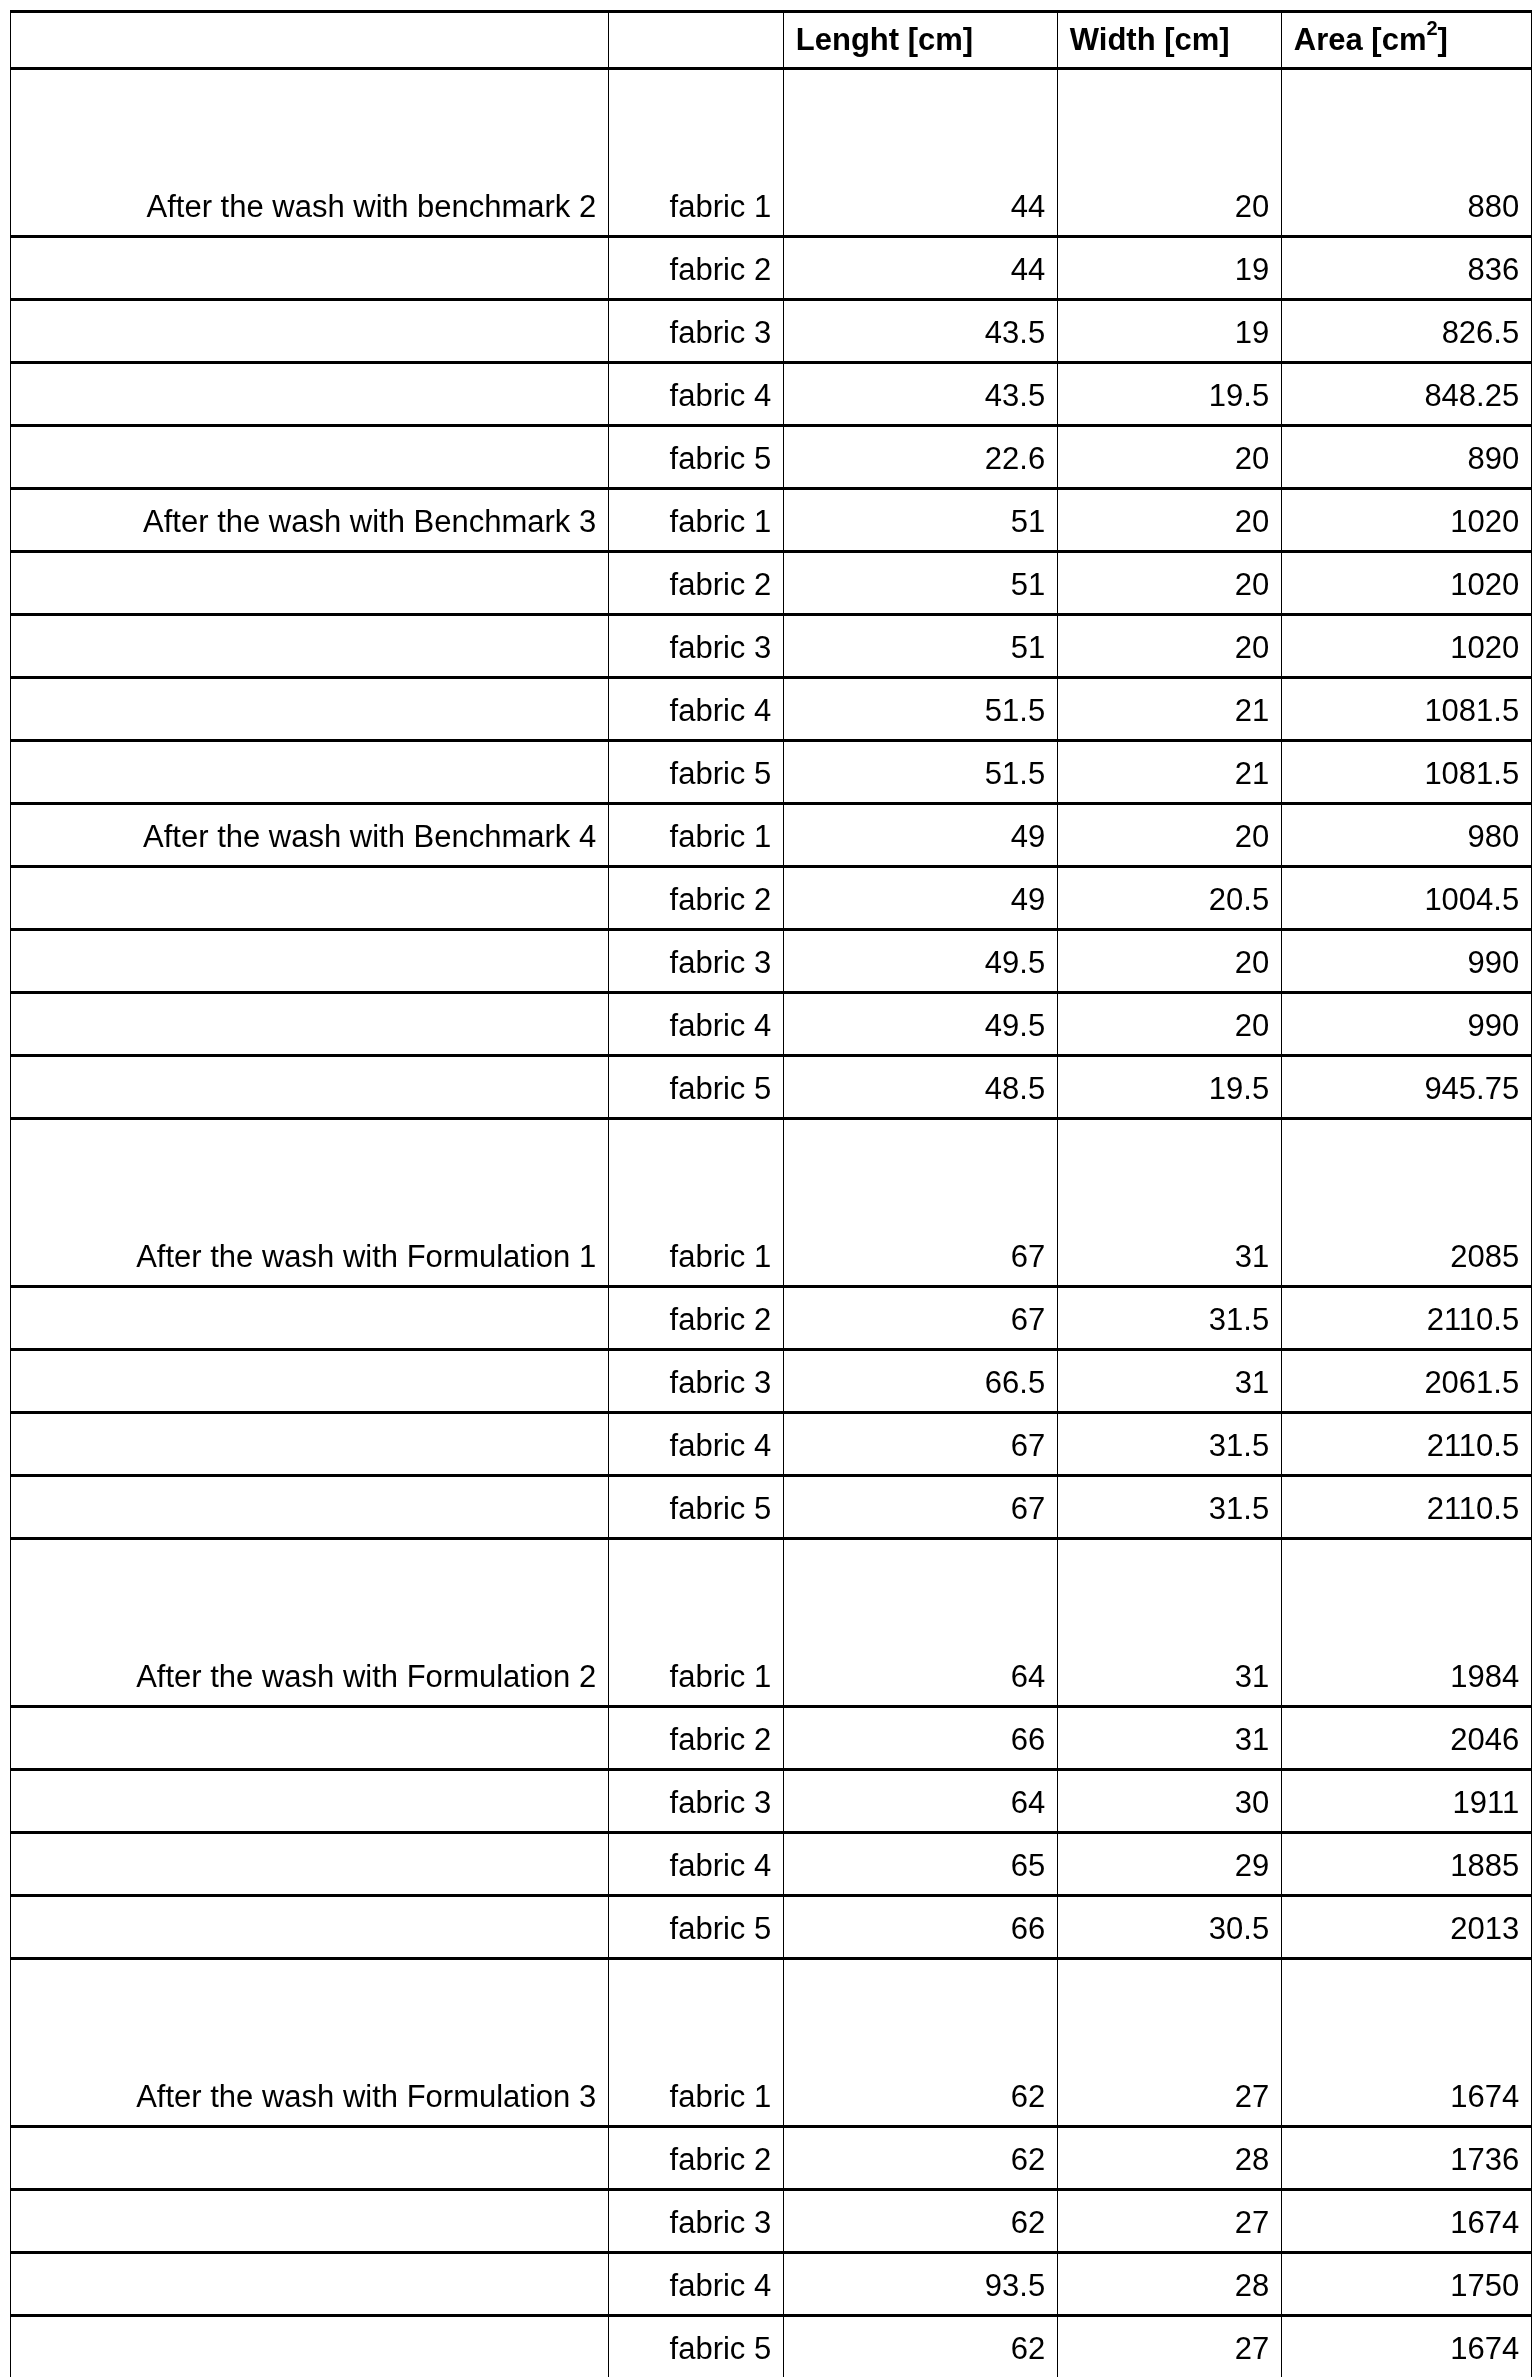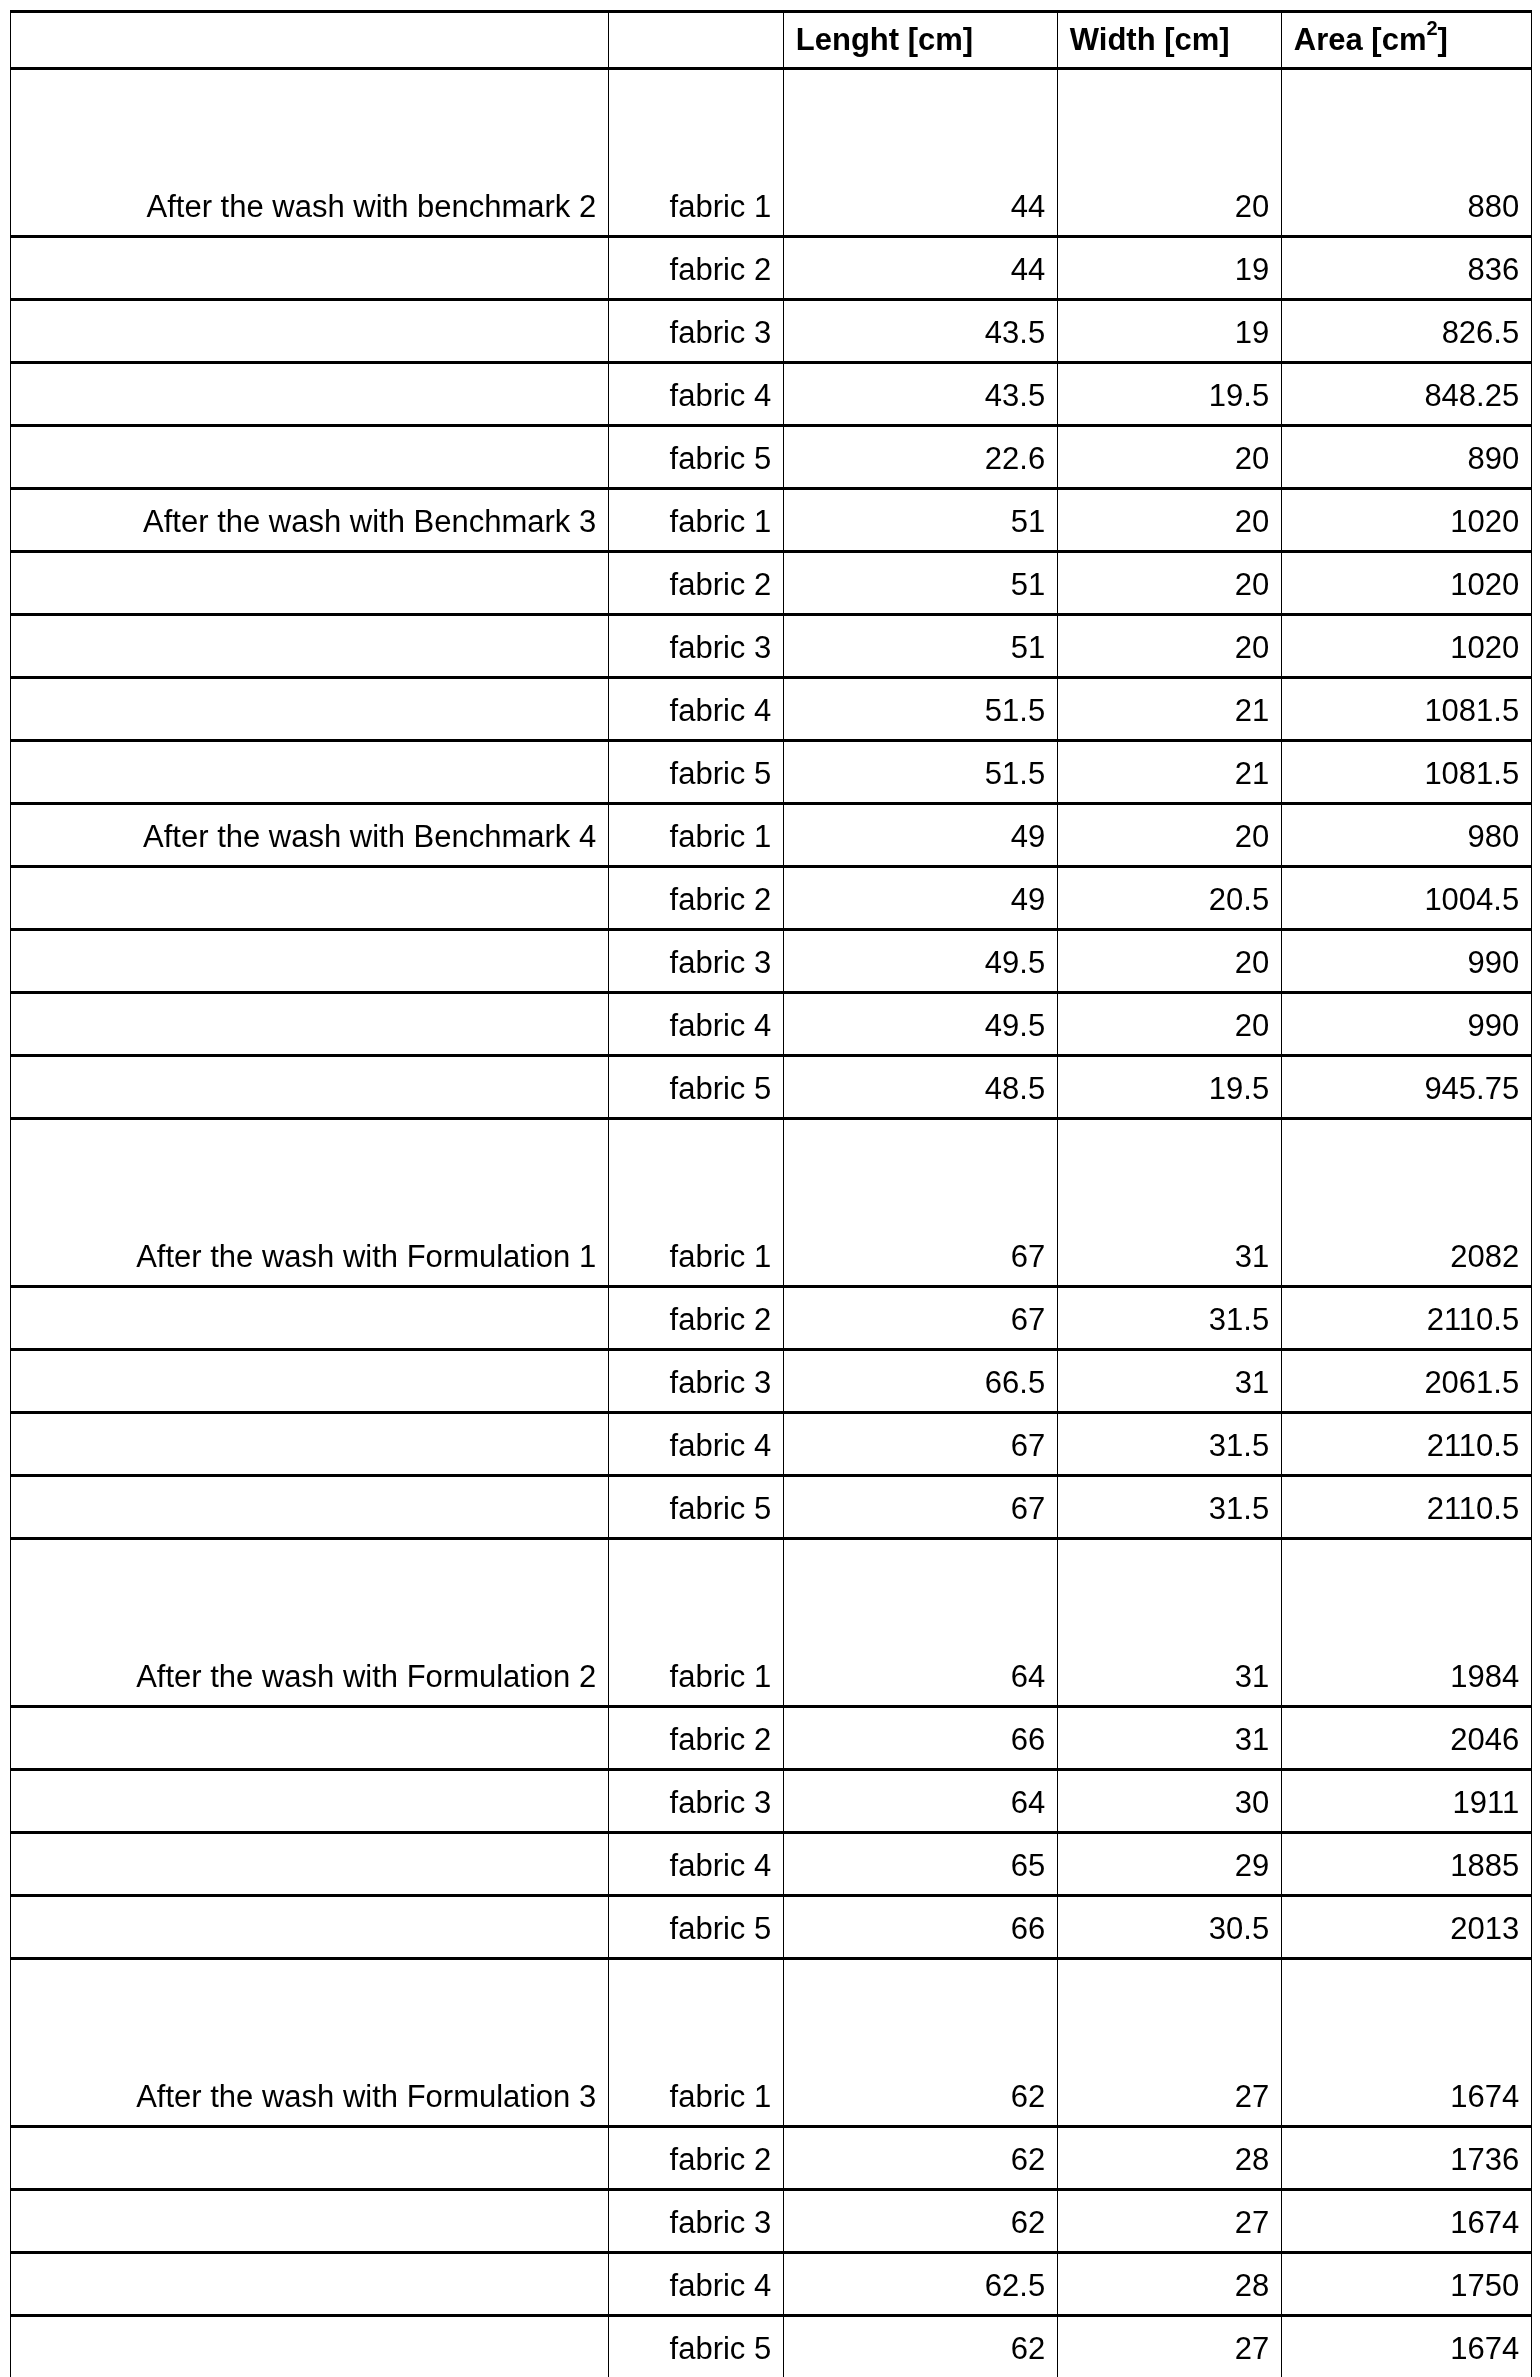--- a/index.html
+++ b/index.html
@@ -147,21 +147,21 @@
         <td class="fabric">fabric 5</td>
         <td class="num">48.5</td>
         <td class="num">19.5</td>
         <td class="num">945.75</td>
       </tr>
       <tr class="row tall">
         <td class="group">After the wash with Formulation 1</td>
         <td class="fabric">fabric 1</td>
         <td class="num">67</td>
         <td class="num">31</td>
-        <td class="num">2082</td>
+        <td class="num">2085</td>
       </tr>
       <tr class="row">
         <td class="group"></td>
         <td class="fabric">fabric 2</td>
         <td class="num">67</td>
         <td class="num">31.5</td>
         <td class="num">2110.5</td>
       </tr>
       <tr class="row">
         <td class="group"></td>
@@ -236,21 +236,21 @@
       <tr class="row">
         <td class="group"></td>
         <td class="fabric">fabric 3</td>
         <td class="num">62</td>
         <td class="num">27</td>
         <td class="num">1674</td>
       </tr>
       <tr class="row">
         <td class="group"></td>
         <td class="fabric">fabric 4</td>
-        <td class="num">62.5</td>
+        <td class="num">93.5</td>
         <td class="num">28</td>
         <td class="num">1750</td>
       </tr>
       <tr class="row">
         <td class="group"></td>
         <td class="fabric">fabric 5</td>
         <td class="num">62</td>
         <td class="num">27</td>
         <td class="num">1674</td>
       </tr>

